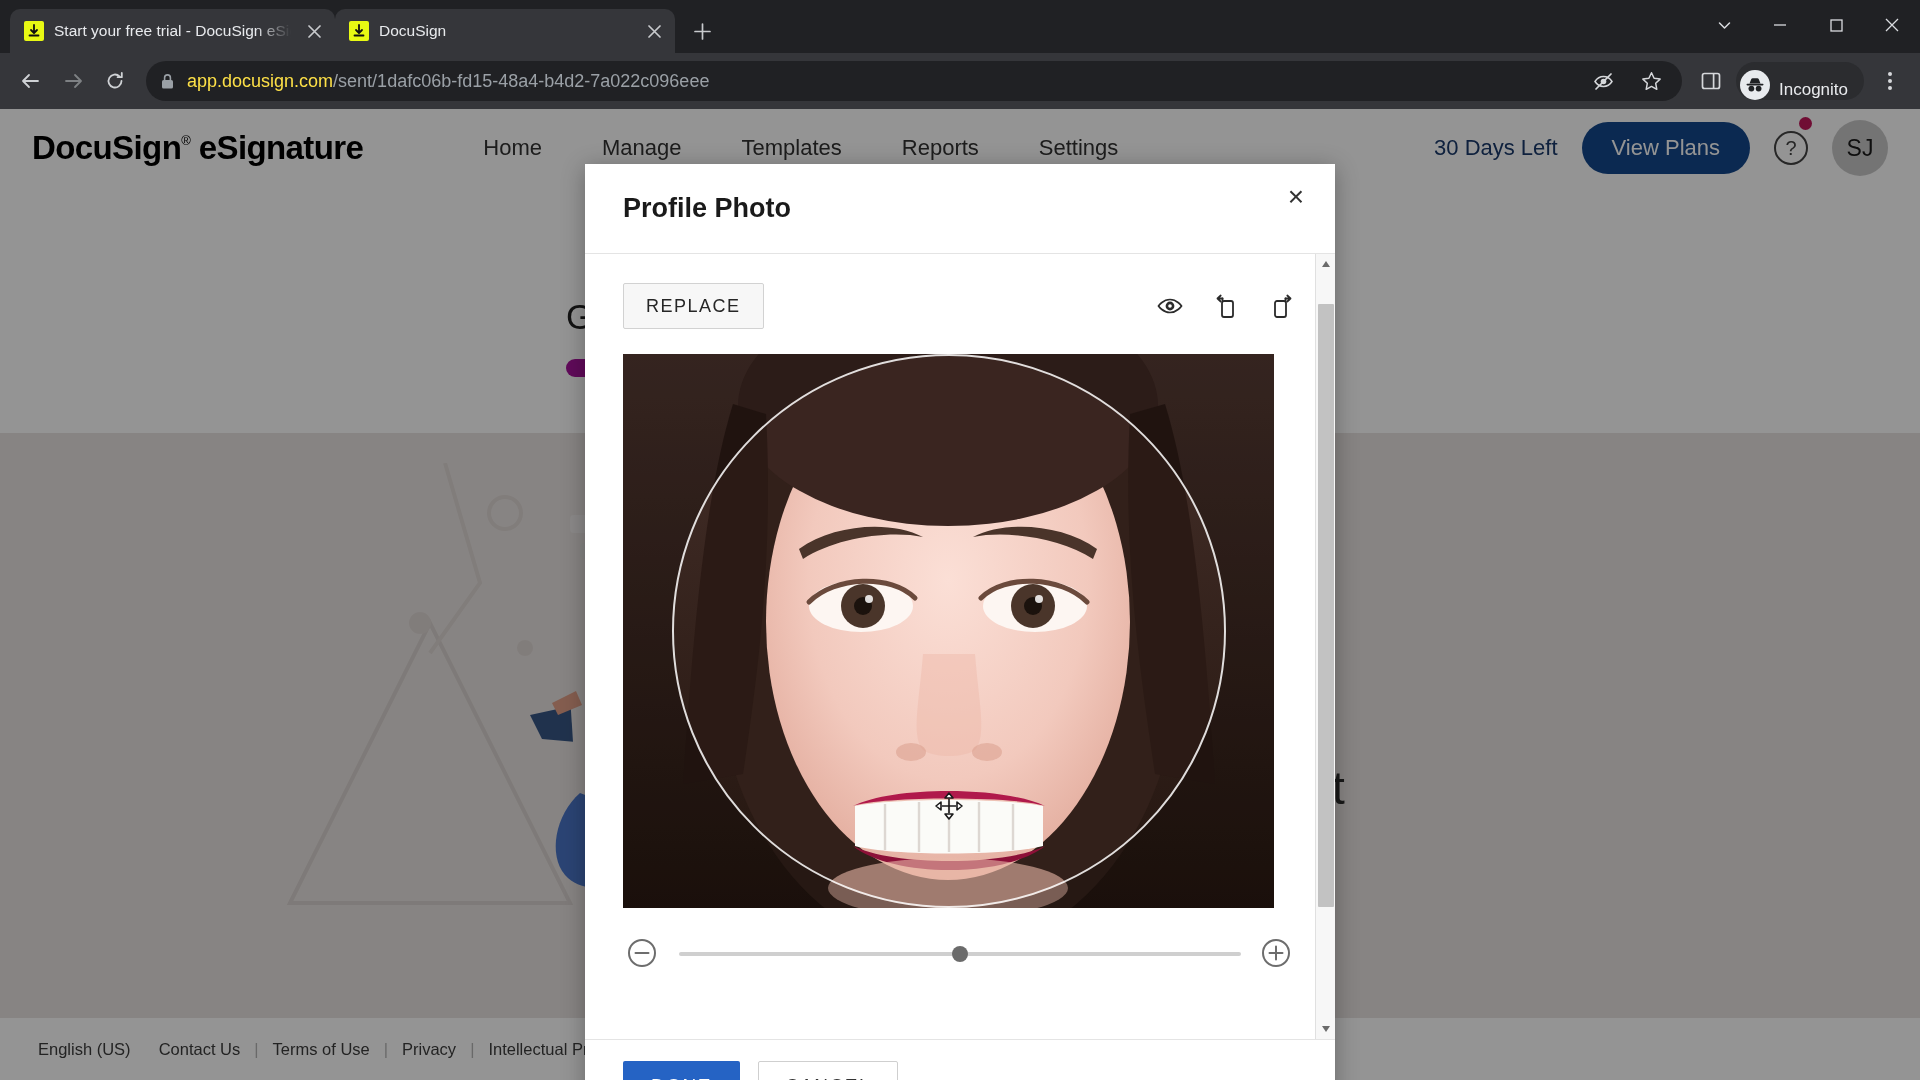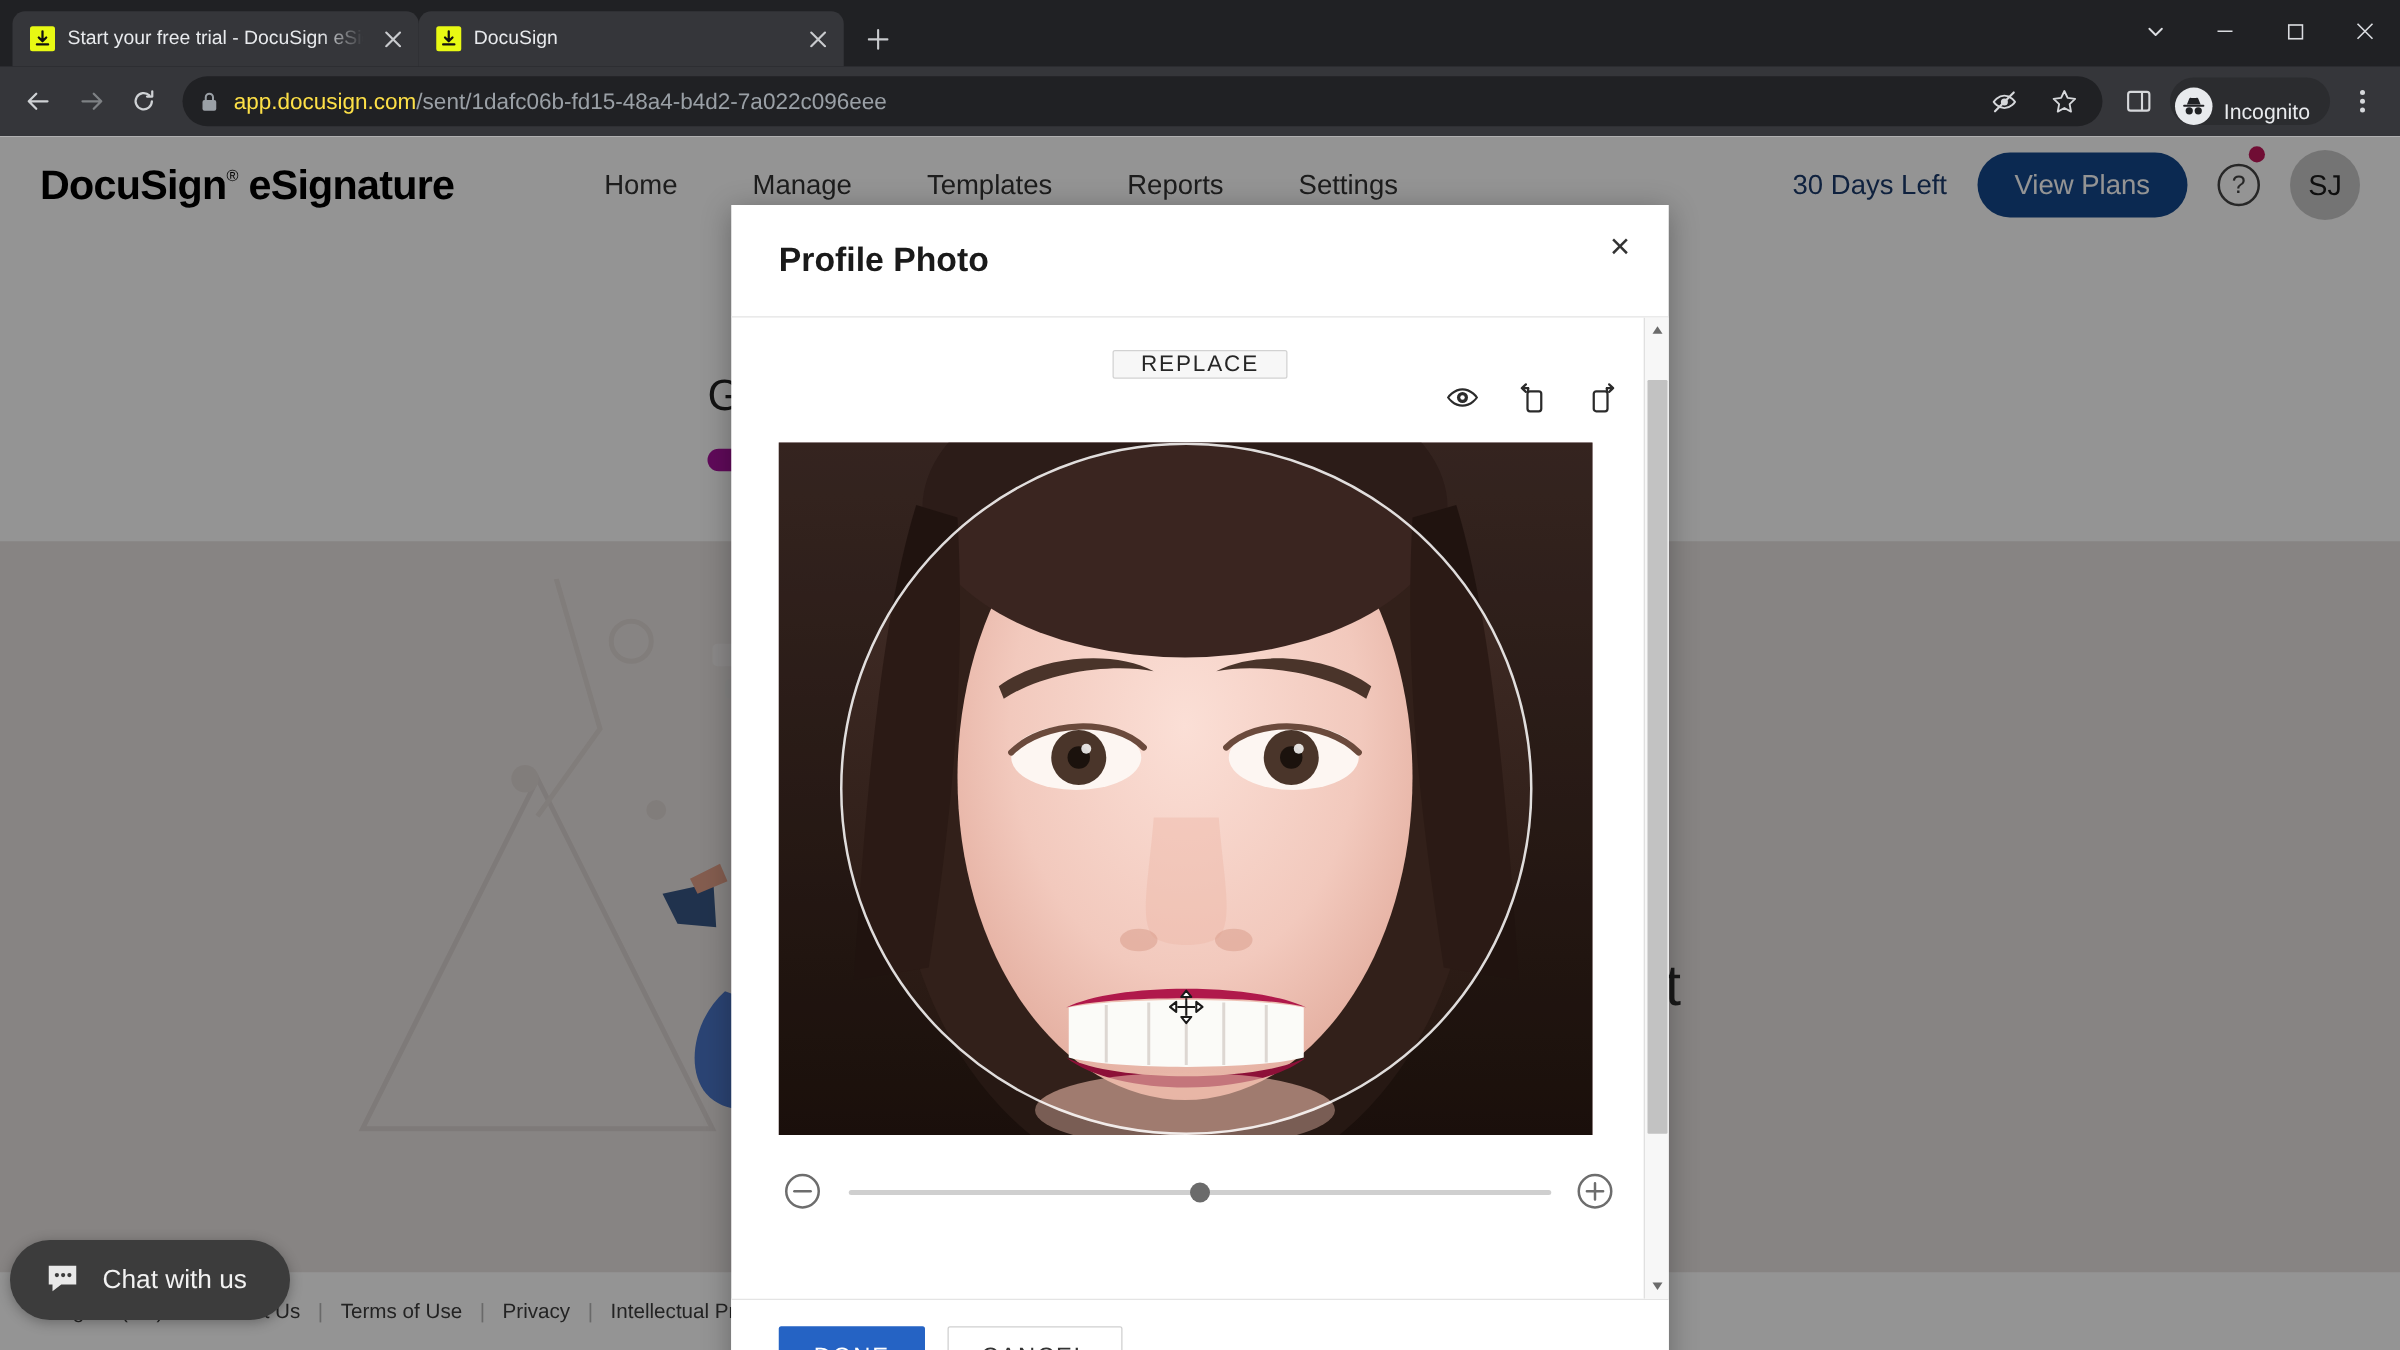--- a/index.html
+++ b/index.html
@@ -222,21 +222,21 @@
     position: absolute; right: 20px; top: 14px;
     width: 38px; height: 38px; display: flex;
     align-items: center; justify-content: center;
     font-size: 28px; color: #333; font-weight: 300;
   }
   .modal-scroll {
     flex: 1; position: relative; overflow: hidden;
     padding: 26px 38px 0 38px;
   }
   .tool-row {
-    display: flex; align-items: center; height: 52px; margin-bottom: 22px; flex-direction: column;
+    display: flex; align-items: center; height: 52px; margin-bottom: 22px;
   }
   .btn-replace {
     height: 46px; border: 1px solid #d2d2d2; background: #f7f7f7;
     padding: 0 22px; font-size: 18px; letter-spacing: 1.5px;
     color: #262626; display: flex; align-items: center; border-radius: 2px;
   }
   .tool-icons { margin-left: auto; display: flex; align-items: center; gap: 26px; }
   .tool-icon { width: 30px; height: 30px; display: flex; align-items: center; justify-content: center; color: #2b2b2b; }
 
   .crop-area {
@@ -487,31 +487,20 @@
           <span class="sep">|</span>
         <a>Intellectual Property</a>
           <span class="sep">|</span>
         <a>Trust</a>
         <span class="ds-copy">Copyright © 2022 DocuSign, Inc. All rights reserved</span>
       </div>
     </div>
 
     <div class="overlay"></div>
 
-    <div class="chat-widget">
-      <span>
-        <svg width="28" height="28" viewBox="0 0 28 28">
-            <path d="M3 5.5h22v15H13l-7 5.5v-5.5H3z" fill="#e9e9e9"></path>
-            <circle cx="9.5" cy="13" r="1.7" fill="#3c3c3c"></circle>
-            <circle cx="14.5" cy="13" r="1.7" fill="#3c3c3c"></circle>
-            <circle cx="19.5" cy="13" r="1.7" fill="#3c3c3c"></circle>
-          </svg>
-      </span>
-      <span>Chat with us</span>
-    </div>
 
     <div class="modal">
 
       <div class="modal-head">
         <span class="modal-title">Profile Photo</span>
         <span class="modal-close">×</span>
       </div>
 
       <div class="modal-scroll">
 

